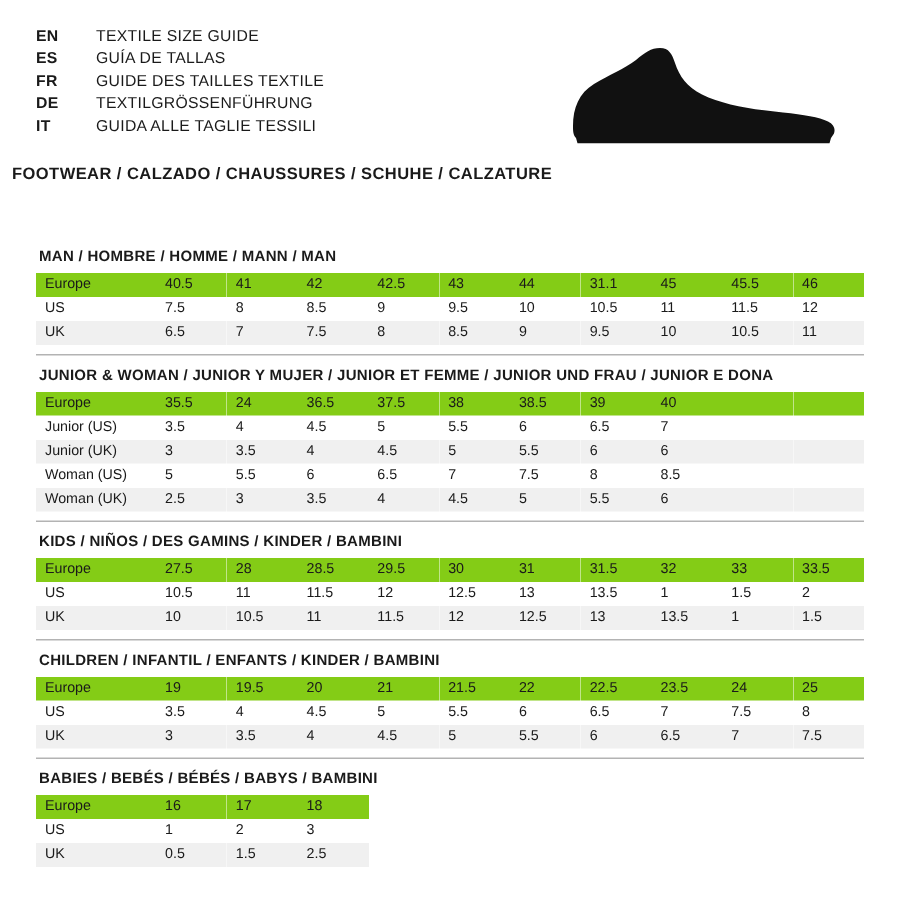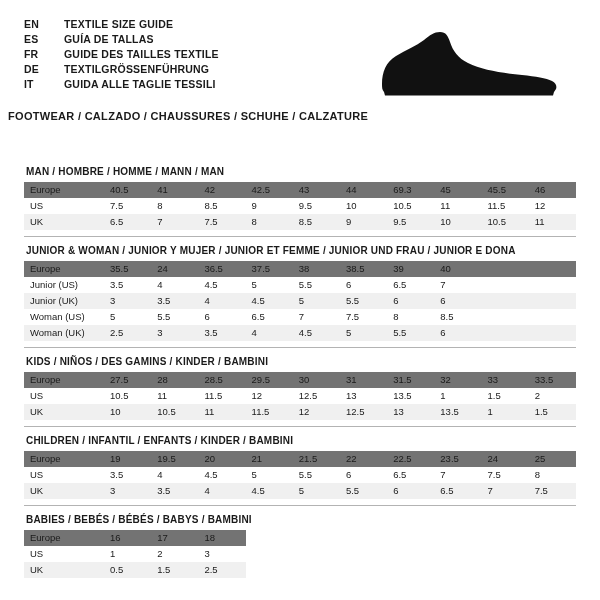--- a/index.html
+++ b/index.html
@@ -39,21 +39,21 @@
     vertical-align: top;
     line-height: 12.5px;
     letter-spacing: 0.2px;
   }
   .lang-code {
     width: 40px;
     font-weight: bold;
     text-transform: uppercase;
   }
   .lang-title {
-    font-weight: bold;
+    font-weight: normal;
     text-transform: uppercase;
     margin-top: 22px;
   }
 
   
   .shoe {
     position: absolute;
     right: 38px;
     top: 22px;
     width: 190px;
@@ -91,21 +91,21 @@
     table-layout: fixed;
   }
   table.size-table td {
     height: 16px;
     line-height: 16px;
     padding: 0 0 0 6px;
     white-space: nowrap;
     overflow: hidden;
   }
   table.size-table tr.row-shade td {
-    background: #737373;
+    background: #84cc16;
   }
   table.size-table tr.row-plain td {
     background: #ffffff;
   }
   table.size-table tr.row-alt td {
     background: #f0f0f0;
   }
   td.rowlabel {
     width: 74px;
   }
@@ -164,21 +164,21 @@
       <table class="size-table">
         <tbody>
           <tr class="row-shade">
             <td class="rowlabel">Europe</td>
             <td>40.5</td>
             <td>41</td>
             <td>42</td>
             <td>42.5</td>
             <td>43</td>
             <td>44</td>
-            <td>69.3</td>
+            <td>31.1</td>
             <td>45</td>
             <td>45.5</td>
             <td>46</td>
           </tr>
           <tr class="row-plain">
             <td class="rowlabel">US</td>
             <td>7.5</td>
             <td>8</td>
             <td>8.5</td>
             <td>9</td>

